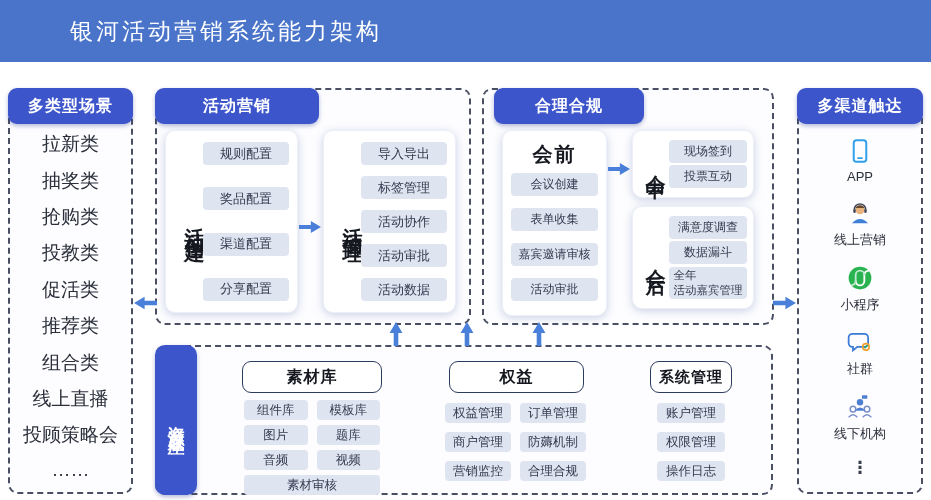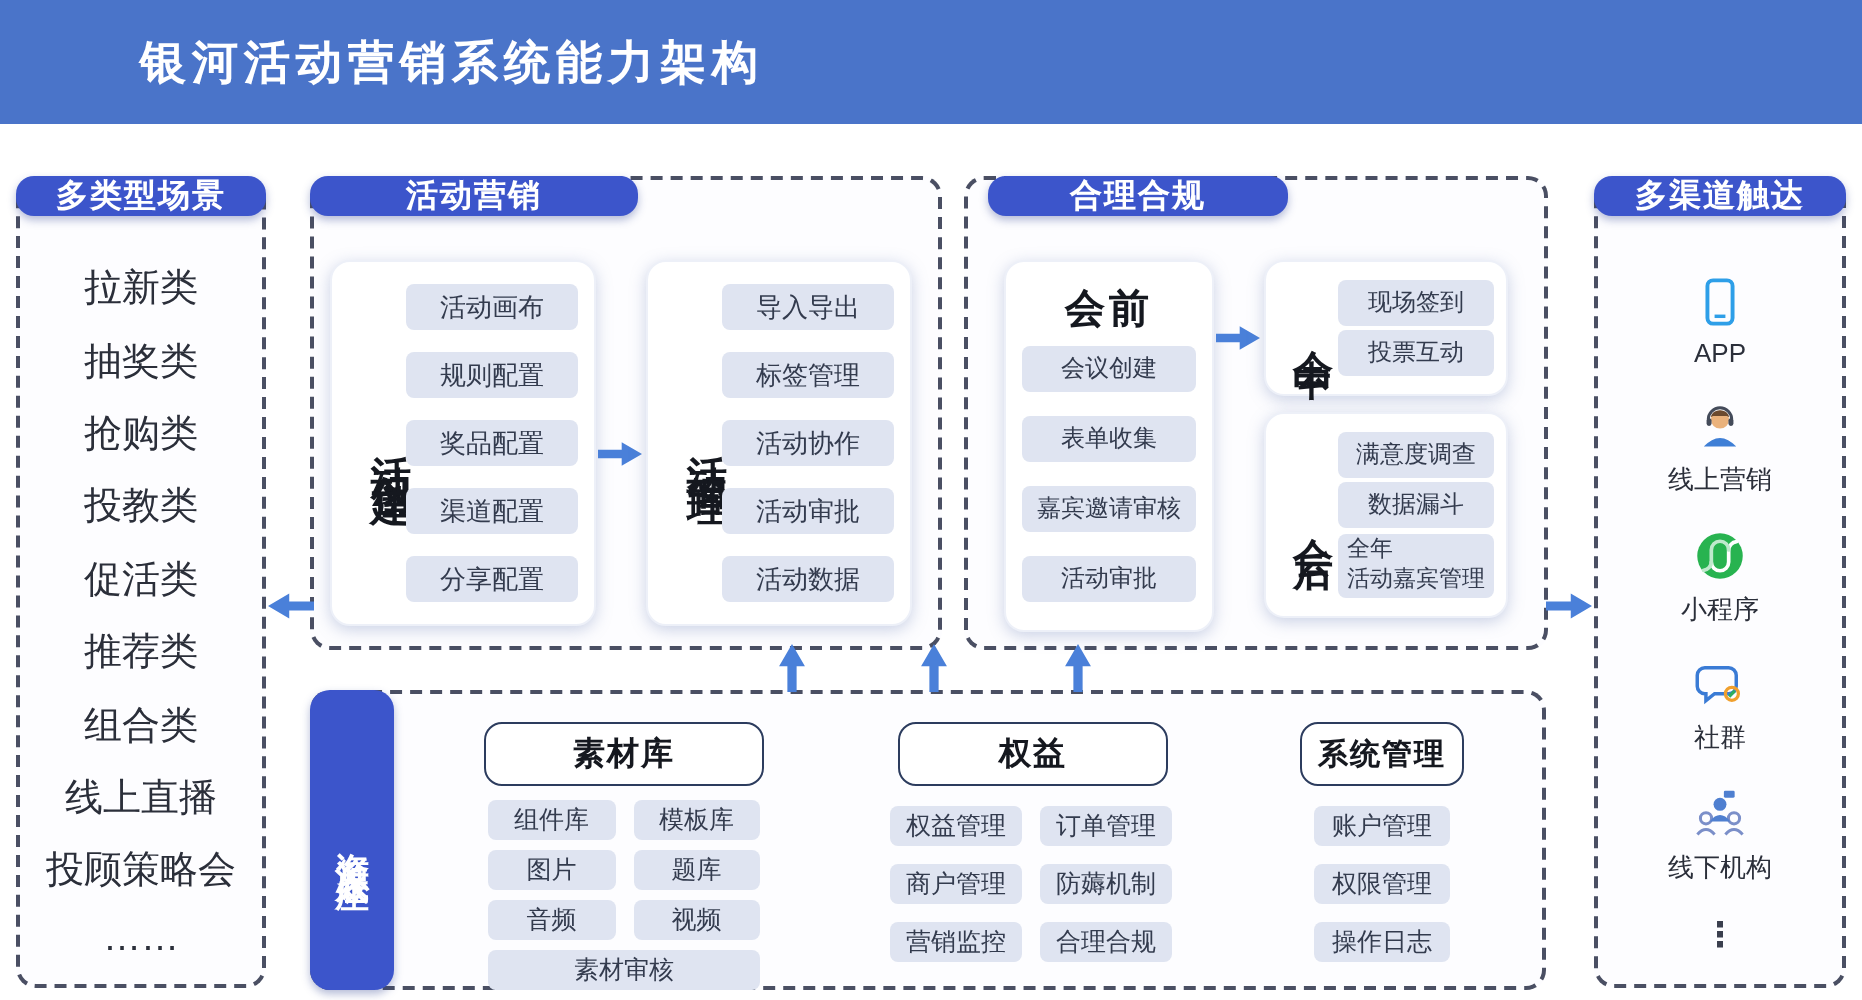--- a/index.html
+++ b/index.html
@@ -6,25 +6,25 @@
     --header-bg:#4a74c9; --pill-bg:#3c55cb; --item-bg:#dfe4f1;
     --arrow:#4a80d9; --dash:#4a4f63; --text-dark:#2b2f3a;
   }
   *{margin:0;padding:0;box-sizing:border-box;}
   html,body{background:#fff;}
   body{font-family:"Liberation Sans","DejaVu Sans",sans-serif;color:var(--text-dark);}
   #stage{position:relative;width:931px;height:500px;background:#fff;overflow:hidden;}
 
   
   .topbar{position:absolute;left:0;top:0;width:931px;height:62px;background:var(--header-bg);}
-  .topbar .title{position:absolute;left:70px;top:0;line-height:62px;font-size:23px;font-weight:bold;color:#fff;letter-spacing:3px;}
+  .topbar .title{position:absolute;left:70px;top:0;line-height:62px;font-size:23px;font-weight:normal;color:#fff;letter-spacing:3px;}
 
   
   .panel{position:absolute;border:2px dashed var(--dash);border-radius:10px;background:#fdfdff;}
-  .panel-pill{position:absolute;top:-2px;height:20px;background:var(--pill-bg);border-radius:9px;
+  .panel-pill{position:absolute;top:-2px;height:36px;background:var(--pill-bg);border-radius:9px;
     display:flex;align-items:center;justify-content:center;color:#fff;font-weight:bold;font-size:16px;letter-spacing:1px;
     box-shadow:0 2px 4px rgba(40,60,140,.35);}
 
   
   #left-panel{left:8px;top:88px;width:125px;height:406px;}
   #left-panel .panel-pill{left:-2px;right:-2px;}
   #left-panel .scene-list{position:absolute;left:0;right:0;top:36px;bottom:6px;display:flex;flex-direction:column;
     justify-content:space-around;align-items:center;}
   .scene-item{font-size:19px;color:var(--text-dark);}
 
@@ -105,21 +105,20 @@
       <div class="scene-item">……</div>
     </div>
   </div>
 
   <div class="panel" id="activity-panel">
     <div class="panel-pill">活动营销</div>
 
     <div class="white-box act-box" style="left:8px;">
       <div class="vlabel">活动创建</div>
       <div class="act-items">
-        <div class="pill">活动画布</div>
         <div class="pill">规则配置</div>
         <div class="pill">奖品配置</div>
         <div class="pill">渠道配置</div>
         <div class="pill">分享配置</div>
       </div>
     </div>
 
     <div class="arrow" style="left:142px;top:130px;">
       <svg width="22" height="14" viewBox="0 0 26 14">
           <path fill="currentColor" d="M0 4.5 H14 V0 L26 7 L14 14 V9.5 H0 Z"></path>

